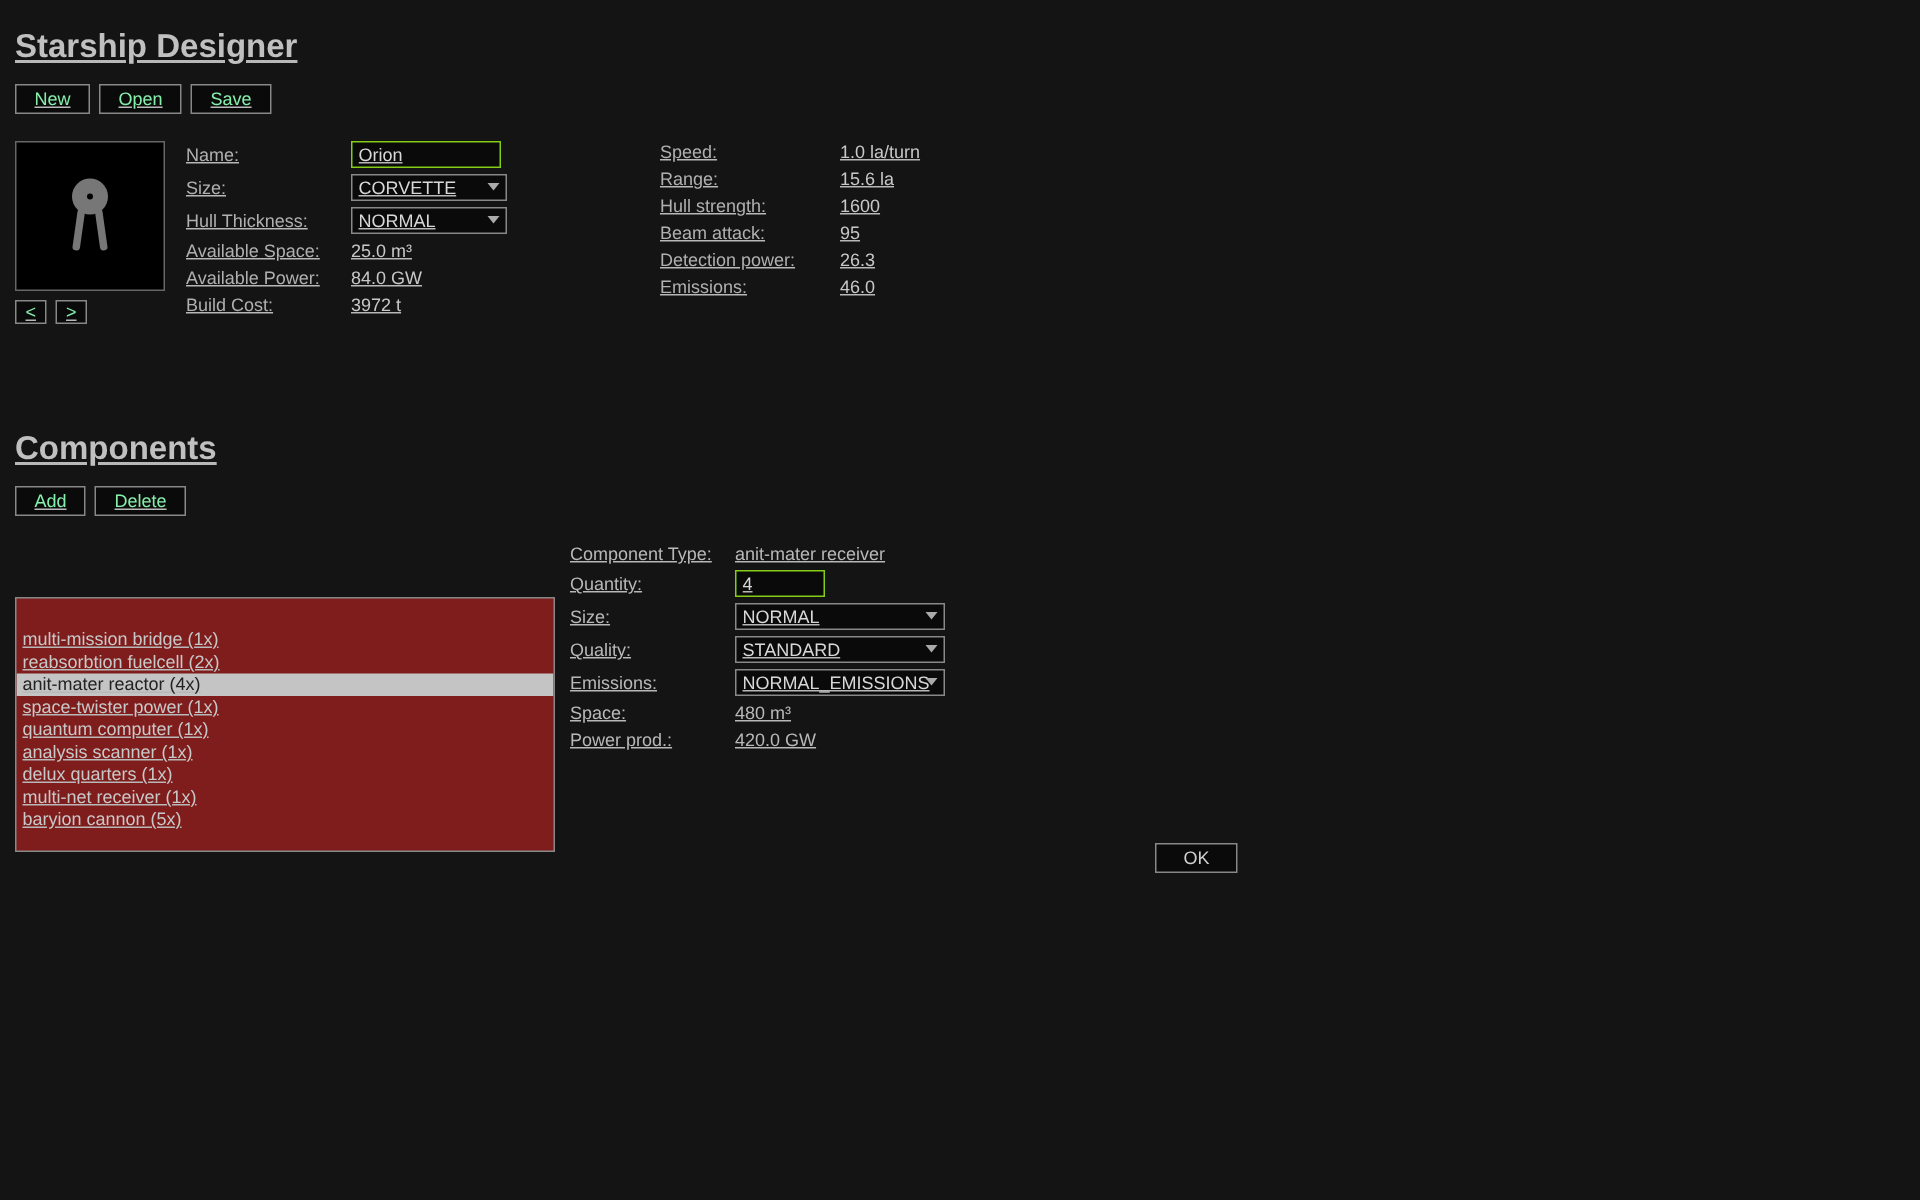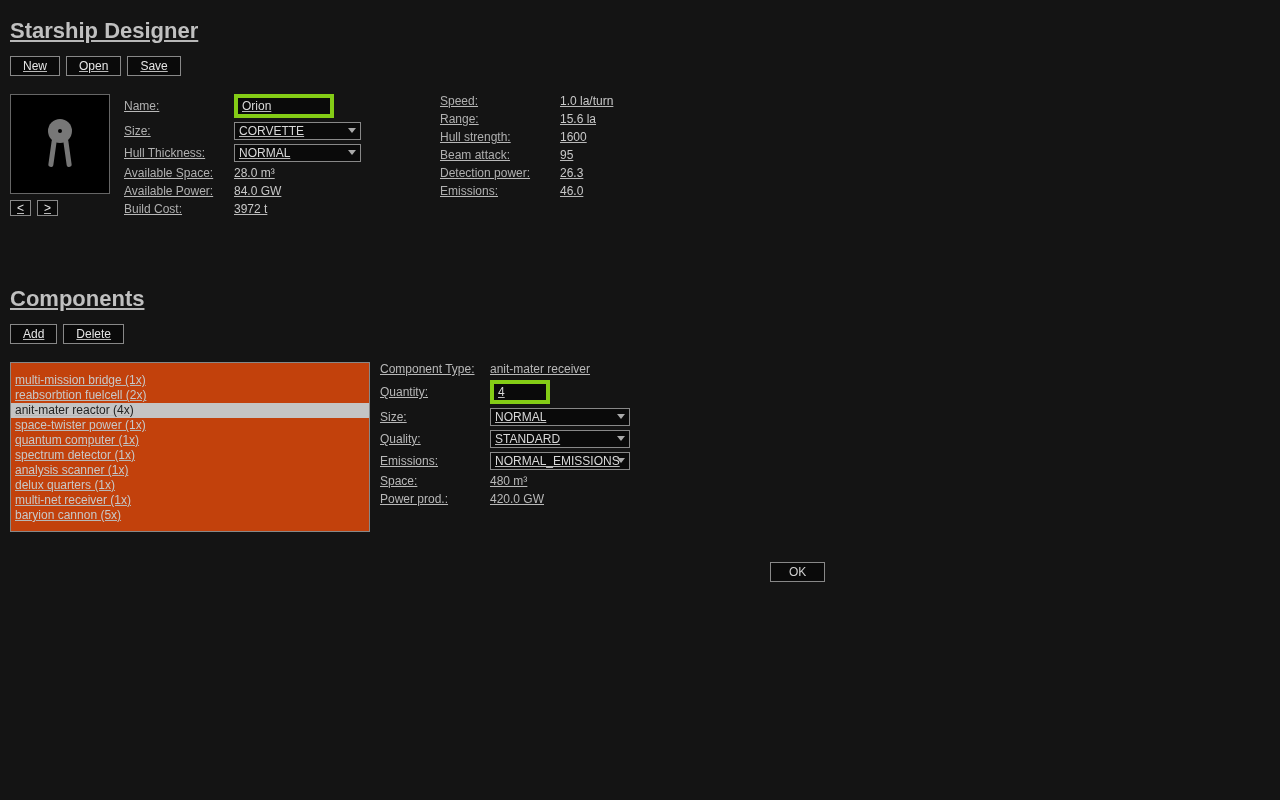--- a/index.html
+++ b/index.html
@@ -26,21 +26,21 @@
     margin: 6px 0 12px 0;
   }
   .toolbar {
     display: flex;
     gap: 6px;
     margin-bottom: 18px;
   }
   .btn {
     background: #0a0a0a;
     border: 1px solid #888;
-    color: #e5e5e5;
+    color: #86efac;
     font-size: 12px;
     padding: 2px 12px;
     cursor: pointer;
     font-family: inherit;
   }
   .btn.small { padding: 0 6px; }
   .spec-row {
     display: flex;
     gap: 14px;
     align-items: flex-start;
@@ -70,33 +70,33 @@
     margin-left: 28px;
   }
   .stat-grid .lbl {
     color: #b0b0b0;
   }
   .stat-grid .val {
     color: #c8c8c8;
   }
   input.text {
     background: #0a0a0a;
-    border: 4px solid #84cc16;
+    border: 1px solid #84cc16;
     color: #d8d8d8;
     font-size: 12px;
     padding: 1px 4px;
     width: 100px;
     font-family: inherit;
   }
   input.num {
     width: 60px;
   }
   .select {
     position: relative;
-    width: 127px;
+    width: 104px;
     background: #0a0a0a;
     border: 1px solid #888;
     color: #d8d8d8;
     font-size: 12px;
     padding: 1px 4px;
     cursor: pointer;
   }
   .select.wide { width: 140px; }
   .select .chev {
     position: absolute;
@@ -120,24 +120,25 @@
   }
   .comp-row {
     display: flex;
     gap: 10px;
     align-items: flex-start;
     margin-top: 16px;
   }
   .listbox {
     width: 360px;
     height: 170px;
-    background: #c2410c;
+    background: #7f1d1d;
     border: 1px solid #888;
     overflow: hidden;
-    padding: 10px 0;
+    padding: 20px 0;
+    margin-top: 36px;
   }
   .listbox .item {
     padding: 0 4px;
     line-height: 15px;
     color: #c8c8c8;
     cursor: pointer;
   }
   .listbox .item.selected {
     background: #c4c4c4;
     color: #222;
@@ -201,21 +202,21 @@
     </div>
 
     <div class="stat-grid">
       <span class="lbl">Name:</span>
       <input class="text" value="Orion" style="">
       <span class="lbl">Size:</span>
       <div class="select"><span>CORVETTE</span><span class="chev"></span></div>
       <span class="lbl">Hull Thickness:</span>
       <div class="select"><span>NORMAL</span><span class="chev"></span></div>
       <span class="lbl">Available Space:</span>
-      <span class="val">28.0 m³</span>
+      <span class="val">25.0 m³</span>
       <span class="lbl">Available Power:</span>
       <span class="val">84.0 GW</span>
       <span class="lbl">Build Cost:</span>
       <span class="val">3972 t</span>
     </div>
 
     <div style="width:20px"></div>
 
     <div class="stat-grid readonly">
       <span class="lbl">Speed:</span>
@@ -241,21 +242,20 @@
       <button class="btn">Delete</button>
     </div>
 
     <div class="comp-row">
       <div class="listbox" id="component-list">
           <div class="item">multi-mission bridge (1x)</div>
           <div class="item">reabsorbtion fuelcell (2x)</div>
           <div class="item selected">anit-mater reactor (4x)</div>
           <div class="item">space-twister power (1x)</div>
           <div class="item">quantum computer (1x)</div>
-          <div class="item">spectrum detector (1x)</div>
           <div class="item">analysis scanner (1x)</div>
           <div class="item">delux quarters (1x)</div>
           <div class="item">multi-net receiver (1x)</div>
           <div class="item">baryion cannon (5x)</div>
         </div>
 
       <div class="detail-grid">
         <span class="lbl">Component Type:</span>
         <span class="val">anit-mater receiver</span>
         <span class="lbl">Quantity:</span>

